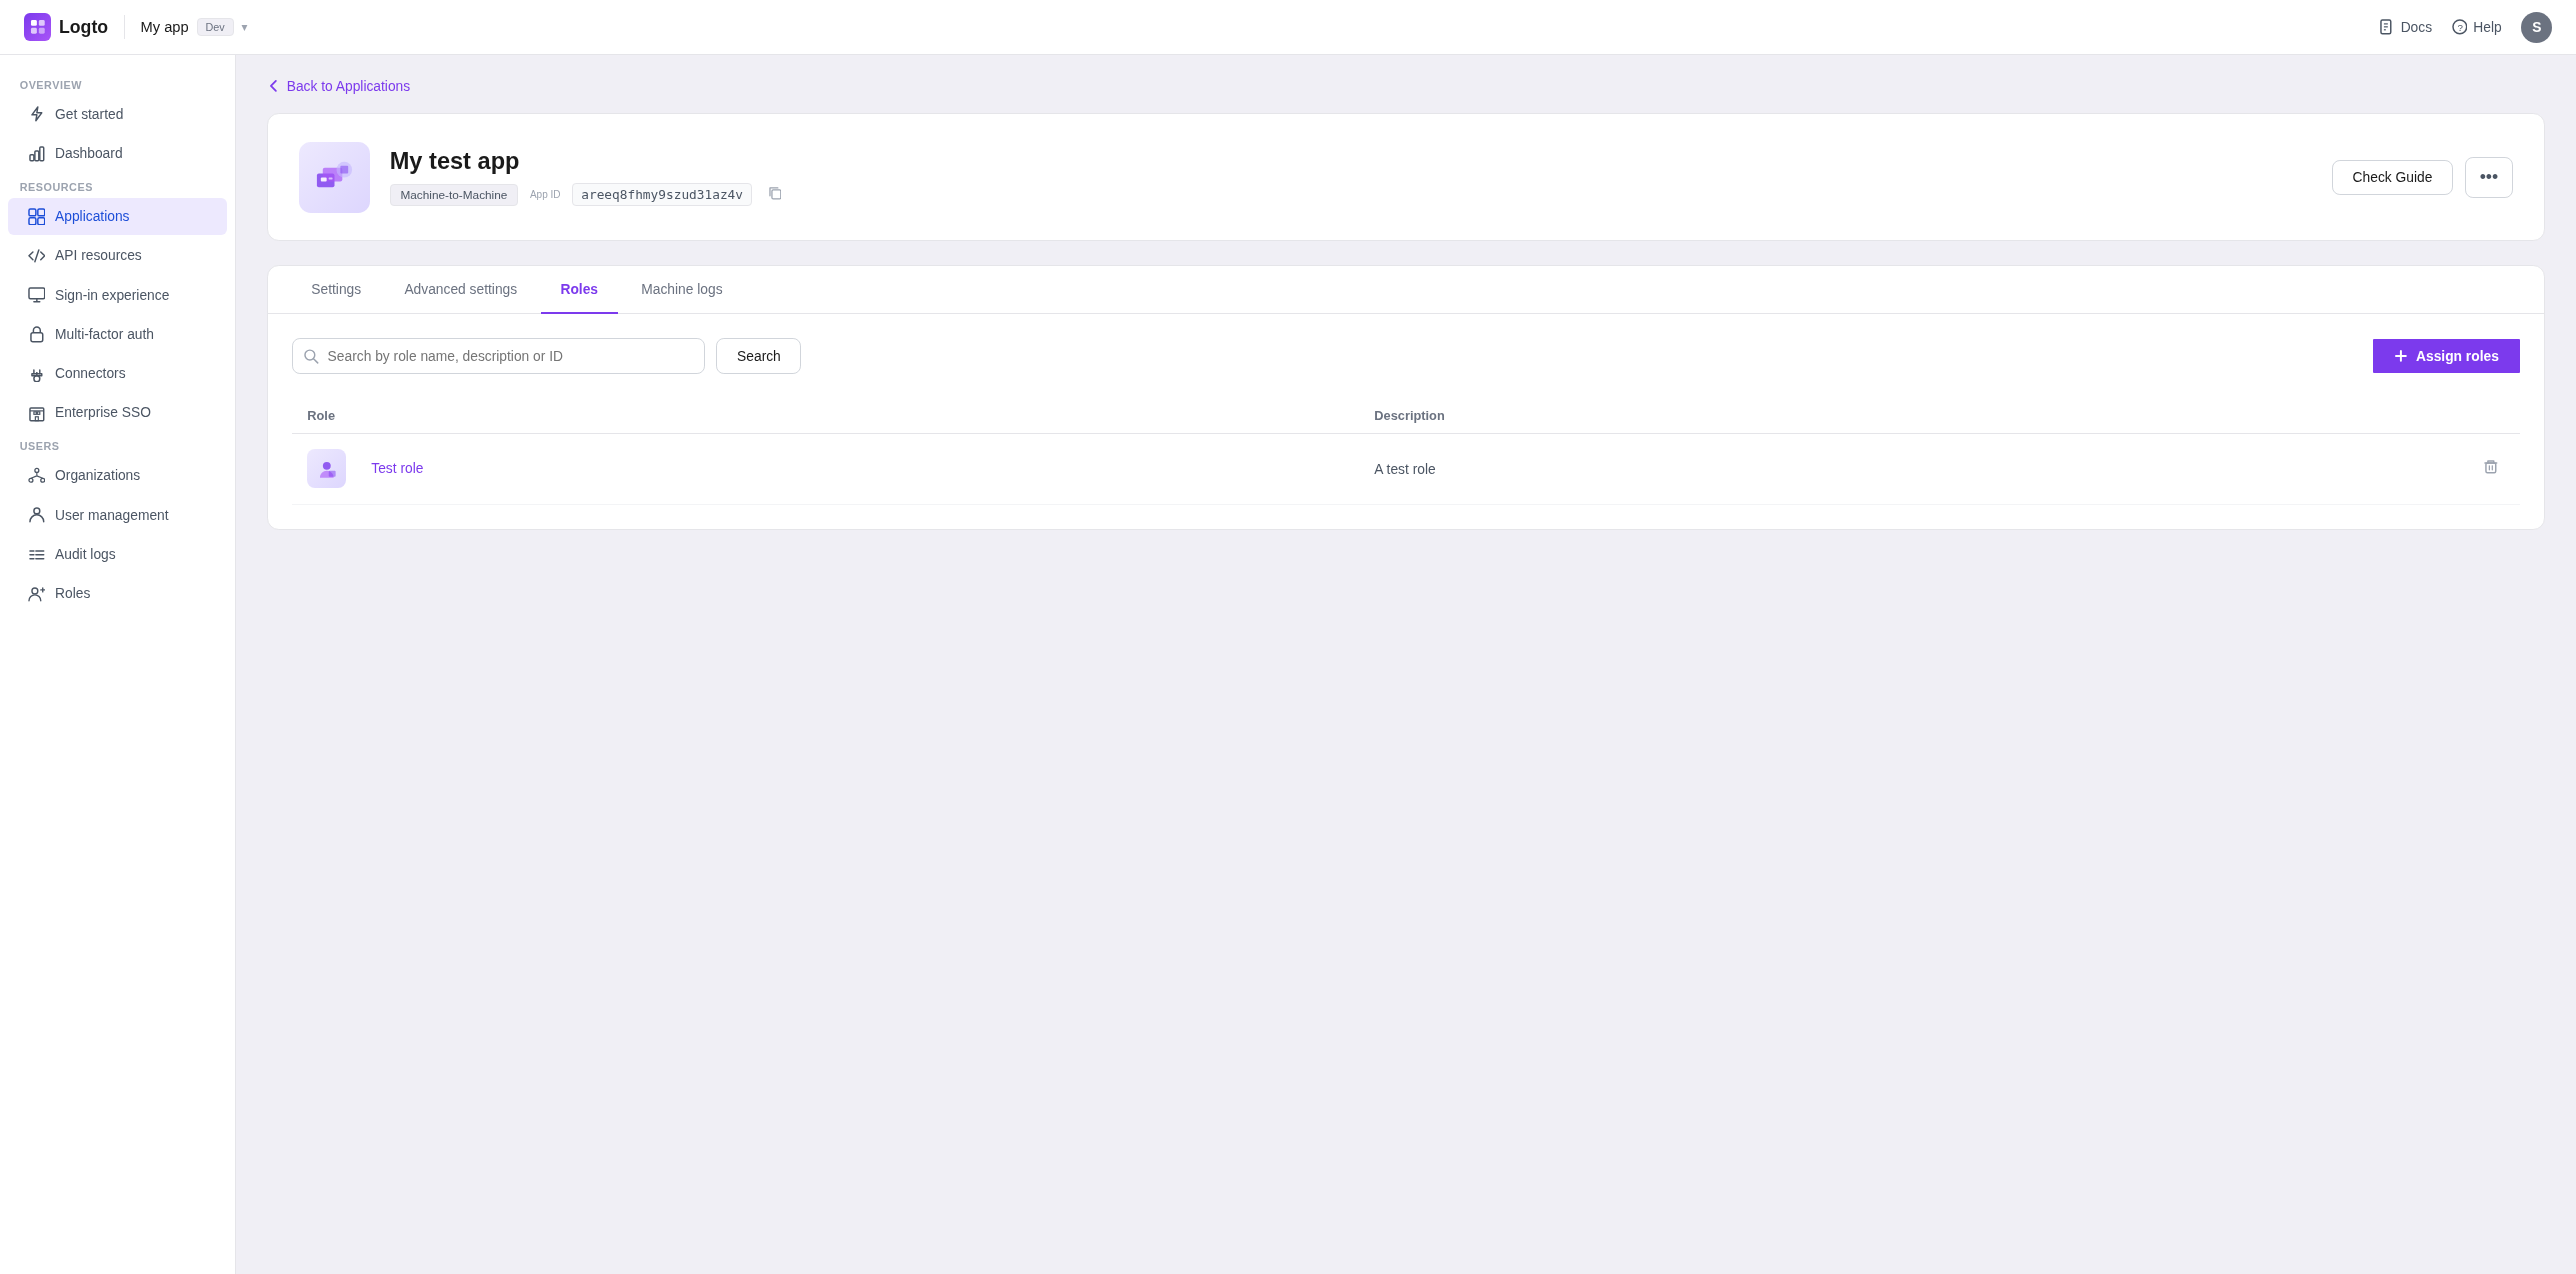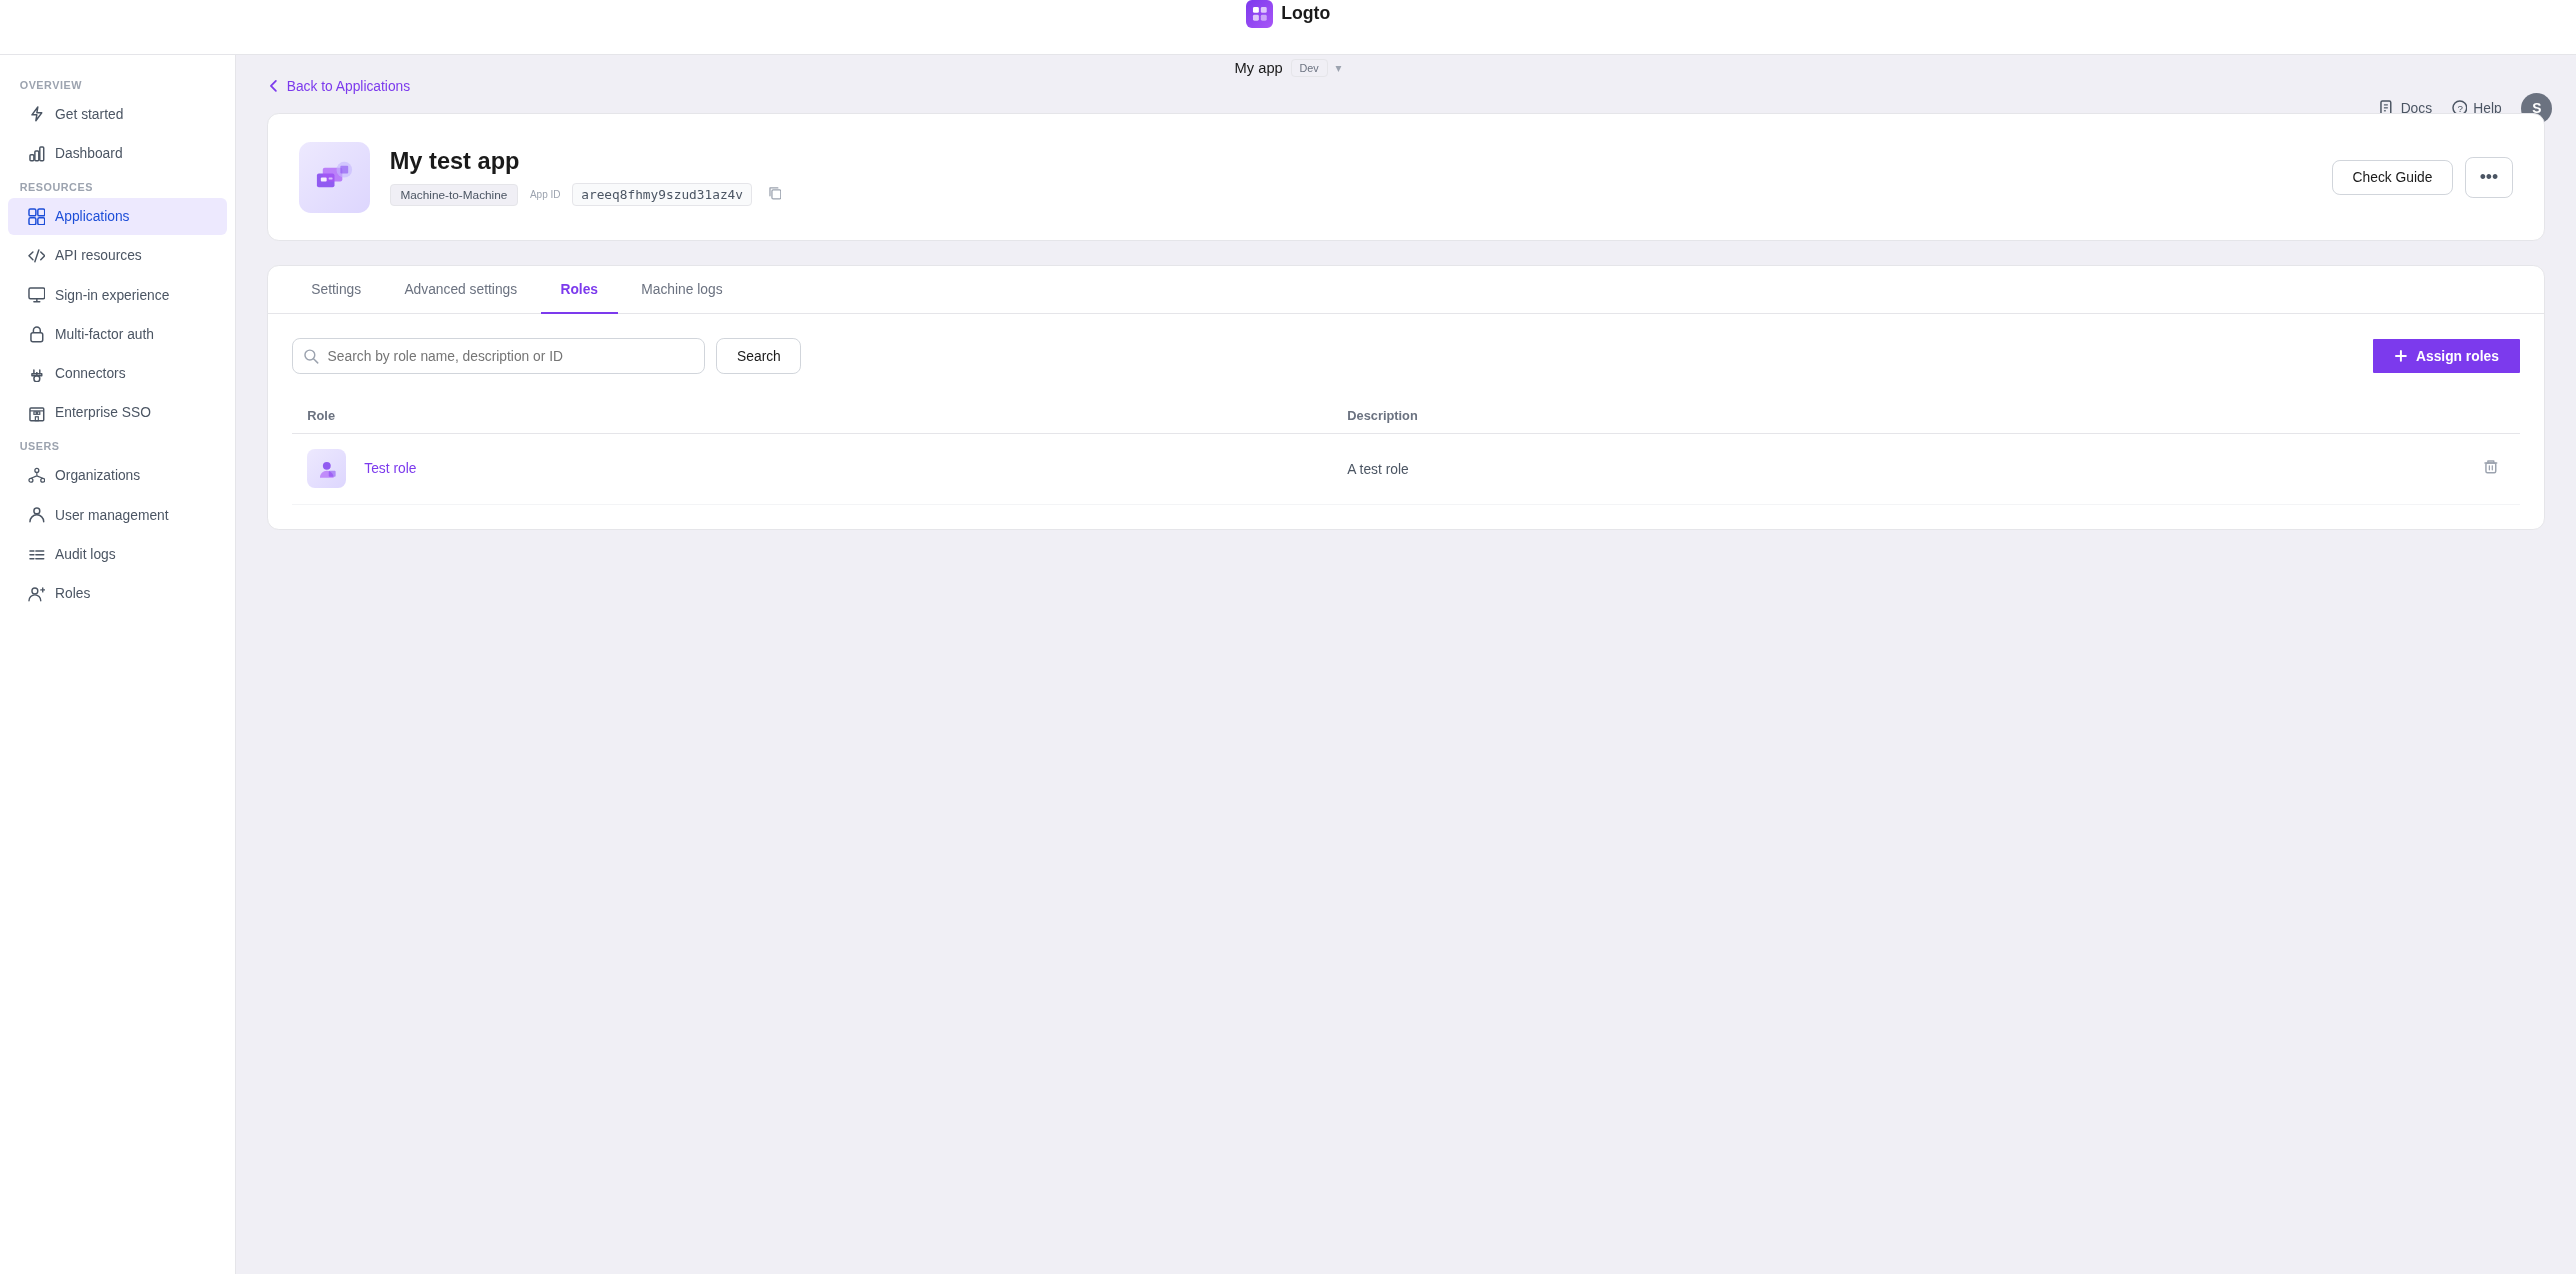--- a/index.html
+++ b/index.html
@@ -1,19 +1,19 @@
 <!DOCTYPE html>
 <html><head>
   <meta charset="utf-8">
   <style>
     * { box-sizing: border-box; margin: 0; padding: 0; }
     body { font-family: -apple-system, BlinkMacSystemFont, 'Segoe UI', sans-serif; background: #f0eff5; height: 100vh; overflow: hidden; display: flex; flex-direction: column; }
 
     
-    .topbar { background: #fff; height: 55px; display: flex; align-items: center; padding: 0 23.6px; border-bottom: 1px solid #e5e5e9; flex-shrink: 0; gap: 15.7px; flex-direction: column; }
+    .topbar { background: #fff; height: 55px; display: flex; align-items: center; padding: 0 23.6px; border-bottom: 1px solid #e5e5e9; flex-shrink: 0; gap: 15.7px; }
     .topbar-logo { display: flex; align-items: center; gap: 7.9px; font-weight: 700; font-size: 17.7px; color: #1a1a1a; }
     .logo-icon { width: 27.5px; height: 27.5px; background: linear-gradient(135deg, #7c3aed, #a855f7); border-radius: 5.9px; display: flex; align-items: center; justify-content: center; }
     .logo-icon svg { width: 17.7px; height: 17.7px; fill: white; }
     .topbar-divider { width: 1px; height: 23.6px; background: #e5e5e9; }
     .topbar-app { display: flex; align-items: center; gap: 7.9px; }
     .topbar-appname { font-size: 14.7px; color: #1a1a1a; font-weight: 500; }
     .topbar-badge { background: #f0eff5; color: #6b7280; font-size: 10.8px; padding: 2px 7.9px; border-radius: 3.9px; font-weight: 500; border: 1px solid #e5e5e9; }
     .topbar-chevron { color: #9ca3af; font-size: 11.8px; cursor: pointer; }
     .topbar-right { margin-left: auto; display: flex; align-items: center; gap: 19.7px; }
     .topbar-btn { display: flex; align-items: center; gap: 5.9px; color: #4b5563; font-size: 13.8px; cursor: pointer; background: none; border: none; }
@@ -61,21 +61,21 @@
     .search-input-wrap { position: relative; flex: 1; max-width: 413px; }
     .search-input-wrap svg { position: absolute; left: 11.8px; top: 50%; transform: translateY(-50%); color: #9ca3af; width: 15.7px; height: 15.7px; }
     .search-input { width: 100%; border: 1.5px solid #d1d5db; border-radius: 7.9px; padding: 9.8px 11.8px 9.8px 35px; font-size: 13.8px; color: #4b5563; background: #fff; outline: none; }
     .btn-search { border: 1.5px solid #d1d5db; background: #fff; color: #1a1a1a; font-size: 13.8px; font-weight: 500; padding: 9.8px 19.7px; border-radius: 7.9px; cursor: pointer; }
     .btn-assign { margin-left: auto; background: #7c3aed; color: #fff; font-size: 13.8px; font-weight: 600; padding: 9.8px 21.6px; border-radius: 1px; border: none; cursor: pointer; display: flex; align-items: center; gap: 7.9px; }
 
     
     .roles-table { width: 100%; border-collapse: collapse; }
     .roles-table th { text-align: left; font-size: 12.8px; font-weight: 600; color: #6b7280; padding: 9.8px 15.7px; border-bottom: 1px solid #e5e5e9; }
     .roles-table td { padding: 15.7px 15.7px; border-bottom: 1px solid #f3f4f6; vertical-align: middle; }
-    .role-cell { display: flex; align-items: center; gap: 18px; }
+    .role-cell { display: flex; align-items: center; gap: 25px; }
     .role-avatar { width: 39px; height: 39px; background: linear-gradient(135deg, #ede9fe, #ddd6fe); border-radius: 7.9px; display: flex; align-items: center; justify-content: center; flex-shrink: 0; }
     .role-link { color: #7c3aed; font-size: 13.8px; font-weight: 500; cursor: pointer; text-decoration: none; }
     .role-desc { font-size: 13.8px; color: #4b5563; }
     .delete-btn { background: none; border: none; cursor: pointer; color: #9ca3af; padding: 5.9px; border-radius: 3.9px; }
   </style>
 </head>
 <body>
 
 <div class="topbar">
   <div class="topbar-logo">

